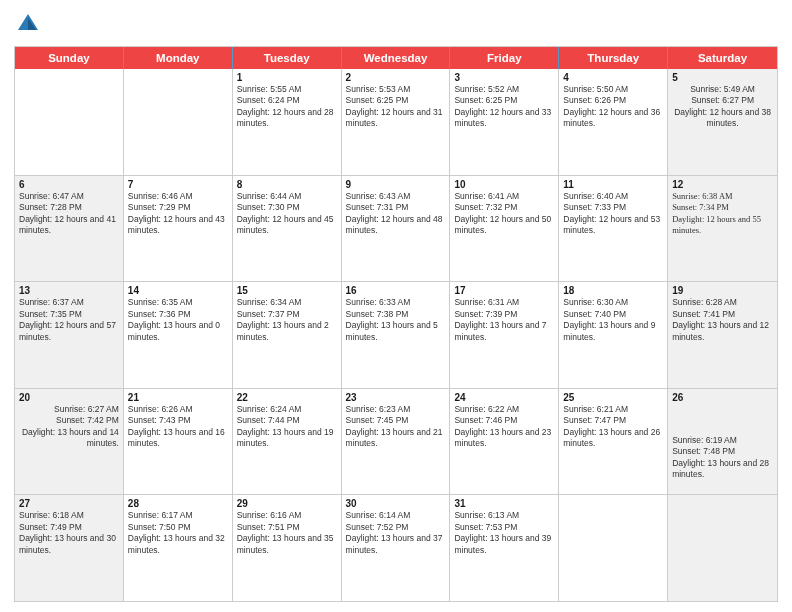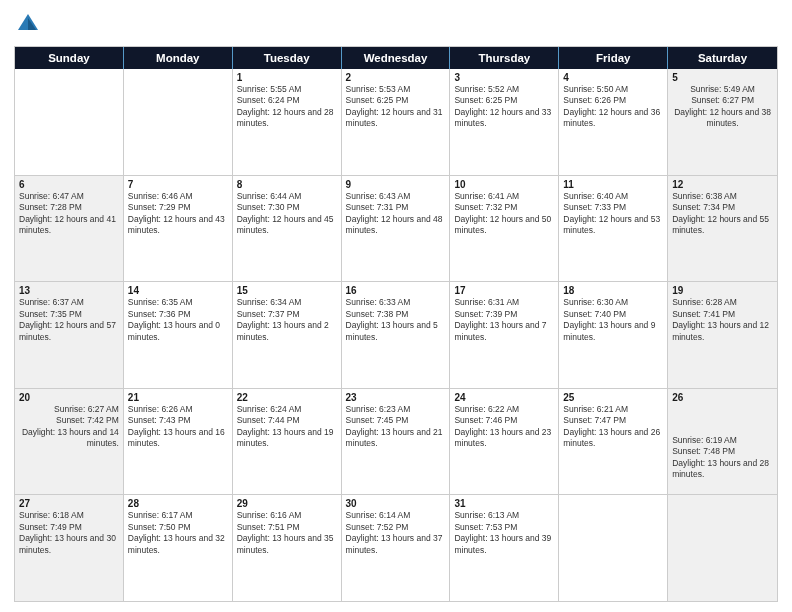--- a/index.html
+++ b/index.html
@@ -57,21 +57,21 @@
     }
     .calendar {
       flex: 1;
       display: flex;
       flex-direction: column;
       border: 1px solid #ccc;
     }
     .calendar-header {
       display: grid;
       grid-template-columns: repeat(7, 1fr);
-      background: #0f172a;
+      background: #ef4444;
     }
     .cal-header-cell {
       color: #fff;
       font-size: 11.5px;
       font-weight: bold;
       text-align: center;
       padding: 5px 2px;
       border-right: 1px solid #5599c8;
     }
     .cal-header-cell:last-child { border-right: none; }
@@ -132,22 +132,22 @@
       <div class="location"></div>
     </div>
   </div>
 
   <div class="calendar">
     <div class="calendar-header">
     <div class="cal-header-cell">Sunday</div>
         <div class="cal-header-cell">Monday</div>
         <div class="cal-header-cell">Tuesday</div>
         <div class="cal-header-cell">Wednesday</div>
+        <div class="cal-header-cell">Friday</div>
         <div class="cal-header-cell">Thursday</div>
-        <div class="cal-header-cell">Friday</div>
         <div class="cal-header-cell">Saturday</div>
       </div>
     <div class="calendar-body">
     <div class="cal-row">
           <div class="cal-cell empty"></div>
           <div class="cal-cell empty"></div>
           <div class="cal-cell">
             <span class="day-num">1</span>
             <div class="cell-text" style="white-space: pre-line;">Sunrise: 5:55 AM
 Sunset: 6:24 PM
@@ -210,21 +210,21 @@
 Daylight: 12 hours and 50 minutes.</div>
           </div>
           <div class="cal-cell">
             <span class="day-num">11</span>
             <div class="cell-text" style="white-space: pre-line;">Sunrise: 6:40 AM
 Sunset: 7:33 PM
 Daylight: 12 hours and 53 minutes.</div>
           </div>
           <div class="cal-cell shaded">
             <span class="day-num">12</span>
-            <div class="cell-text" style="white-space: pre-line;">Sunrise: 6:38 AM
+            <div class="cell-text" style="white-space: pre-line; font-family: Liberation Serif, serif;">Sunrise: 6:38 AM
 Sunset: 7:34 PM
 Daylight: 12 hours and 55 minutes.</div>
           </div>
         </div>
         <div class="cal-row">
           <div class="cal-cell shaded">
             <span class="day-num">13</span>
             <div class="cell-text" style="white-space: pre-line;">Sunrise: 6:37 AM
 Sunset: 7:35 PM
 Daylight: 12 hours and 57 minutes.</div>

